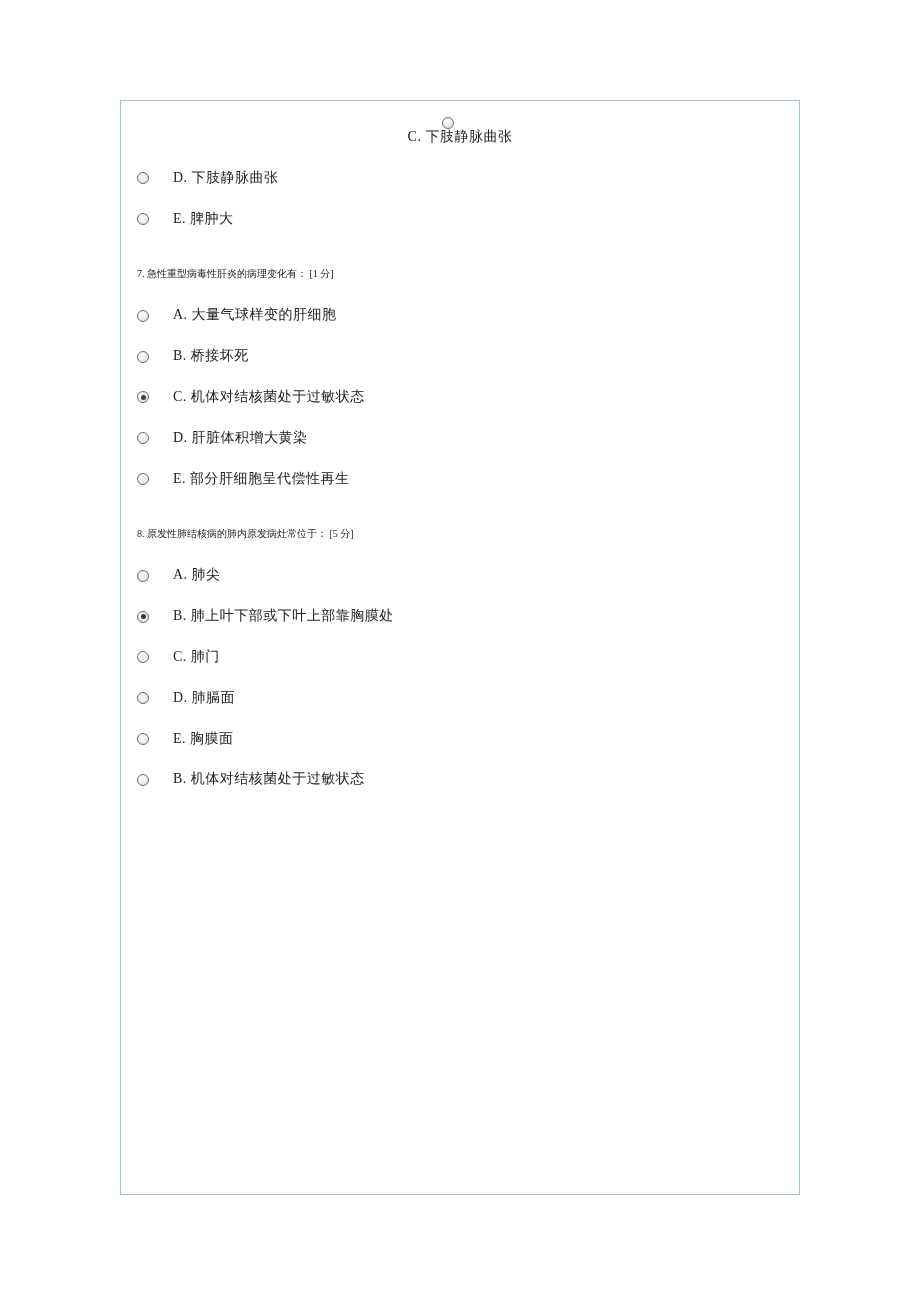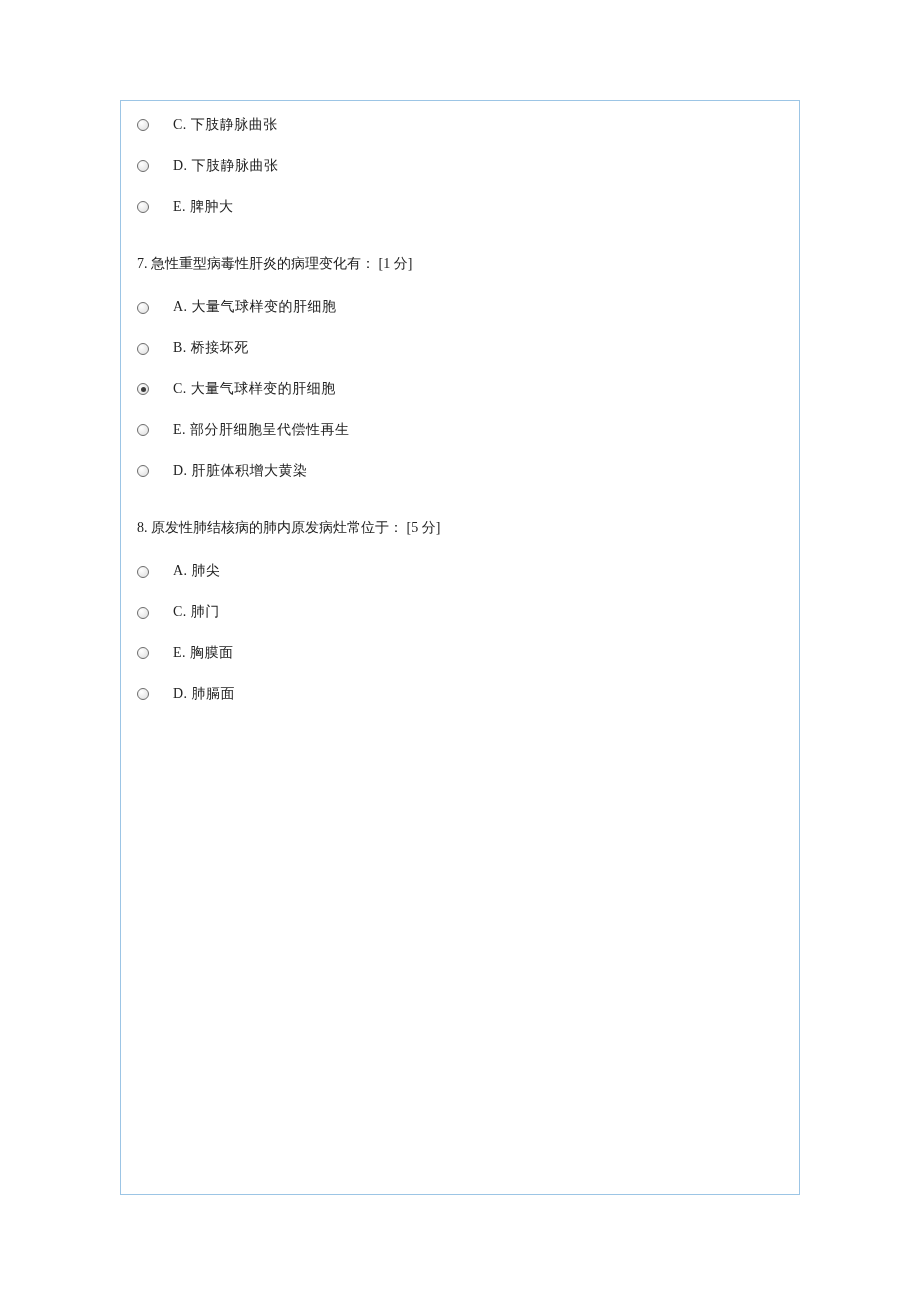--- a/index.html
+++ b/index.html
@@ -16,24 +16,24 @@
     min-height: 1095px;
   }
   .option-row {
     display: flex;
     align-items: center;
     padding: 12px 0;
     line-height: 1.2;
   }
   .question-row {
     padding: 28px 0 14px 0;
-    font-size: 14px;
+    font-size: 10px;
     color: #222;
   }
-  .first-question { padding-top: 6px; }
+  .first-question { padding-top: 6px; flex-direction: column; }
   .radio-col {
     width: 36px;
     display: flex;
     align-items: center;
     justify-content: flex-start;
   }
   .radio-outer {
     width: 12px;
     height: 12px;
     border: 1px solid #6b6b6b;
@@ -95,58 +95,70 @@
     <div class="option-row">
       <div class="radio-col">
         <div class="radio-outer"></div>
       </div>
       <span class="opt-label">B. 桥接坏死</span>
     </div>
     <div class="option-row">
       <div class="radio-col">
         <div class="radio-outer selected"></div>
       </div>
-      <span class="opt-label">C. 大量气球样变的肝细胞</span>
+      <span class="opt-label">C. 机体对结核菌处于过敏状态</span>
+    </div>
+    <div class="option-row">
+      <div class="radio-col">
+        <div class="radio-outer"></div>
+      </div>
+      <span class="opt-label">D. 肝脏体积增大黄染</span>
     </div>
     <div class="option-row">
       <div class="radio-col">
         <div class="radio-outer"></div>
       </div>
       <span class="opt-label">E. 部分肝细胞呈代偿性再生</span>
-    </div>
-    <div class="option-row">
-      <div class="radio-col">
-        <div class="radio-outer"></div>
-      </div>
-      <span class="opt-label">D. 肝脏体积增大黄染</span>
     </div>
 
     <div class="question-row">
       <span class="q-text">8.  原发性肺结核病的肺内原发病灶常位于：  [5 分]</span>
     </div>
     <div class="option-row">
       <div class="radio-col">
         <div class="radio-outer"></div>
       </div>
       <span class="opt-label">A. 肺尖</span>
     </div>
     <div class="option-row">
       <div class="radio-col">
+        <div class="radio-outer selected"></div>
+      </div>
+      <span class="opt-label">B. 肺上叶下部或下叶上部靠胸膜处</span>
+    </div>
+    <div class="option-row">
+      <div class="radio-col">
         <div class="radio-outer"></div>
       </div>
       <span class="opt-label">C. 肺门</span>
     </div>
     <div class="option-row">
       <div class="radio-col">
         <div class="radio-outer"></div>
       </div>
-      <span class="opt-label">E. 胸膜面</span>
+      <span class="opt-label">D. 肺膈面</span>
     </div>
     <div class="option-row">
       <div class="radio-col">
         <div class="radio-outer"></div>
       </div>
-      <span class="opt-label">D. 肺膈面</span>
+      <span class="opt-label">E. 胸膜面</span>
     </div>
 
+    <div class="option-row">
+      <div class="radio-col">
+        <div class="radio-outer"></div>
+      </div>
+      <span class="opt-label">B. 机体对结核菌处于过敏状态</span>
+    </div>
 
   </div>
 </div>
 
 </body></html>

